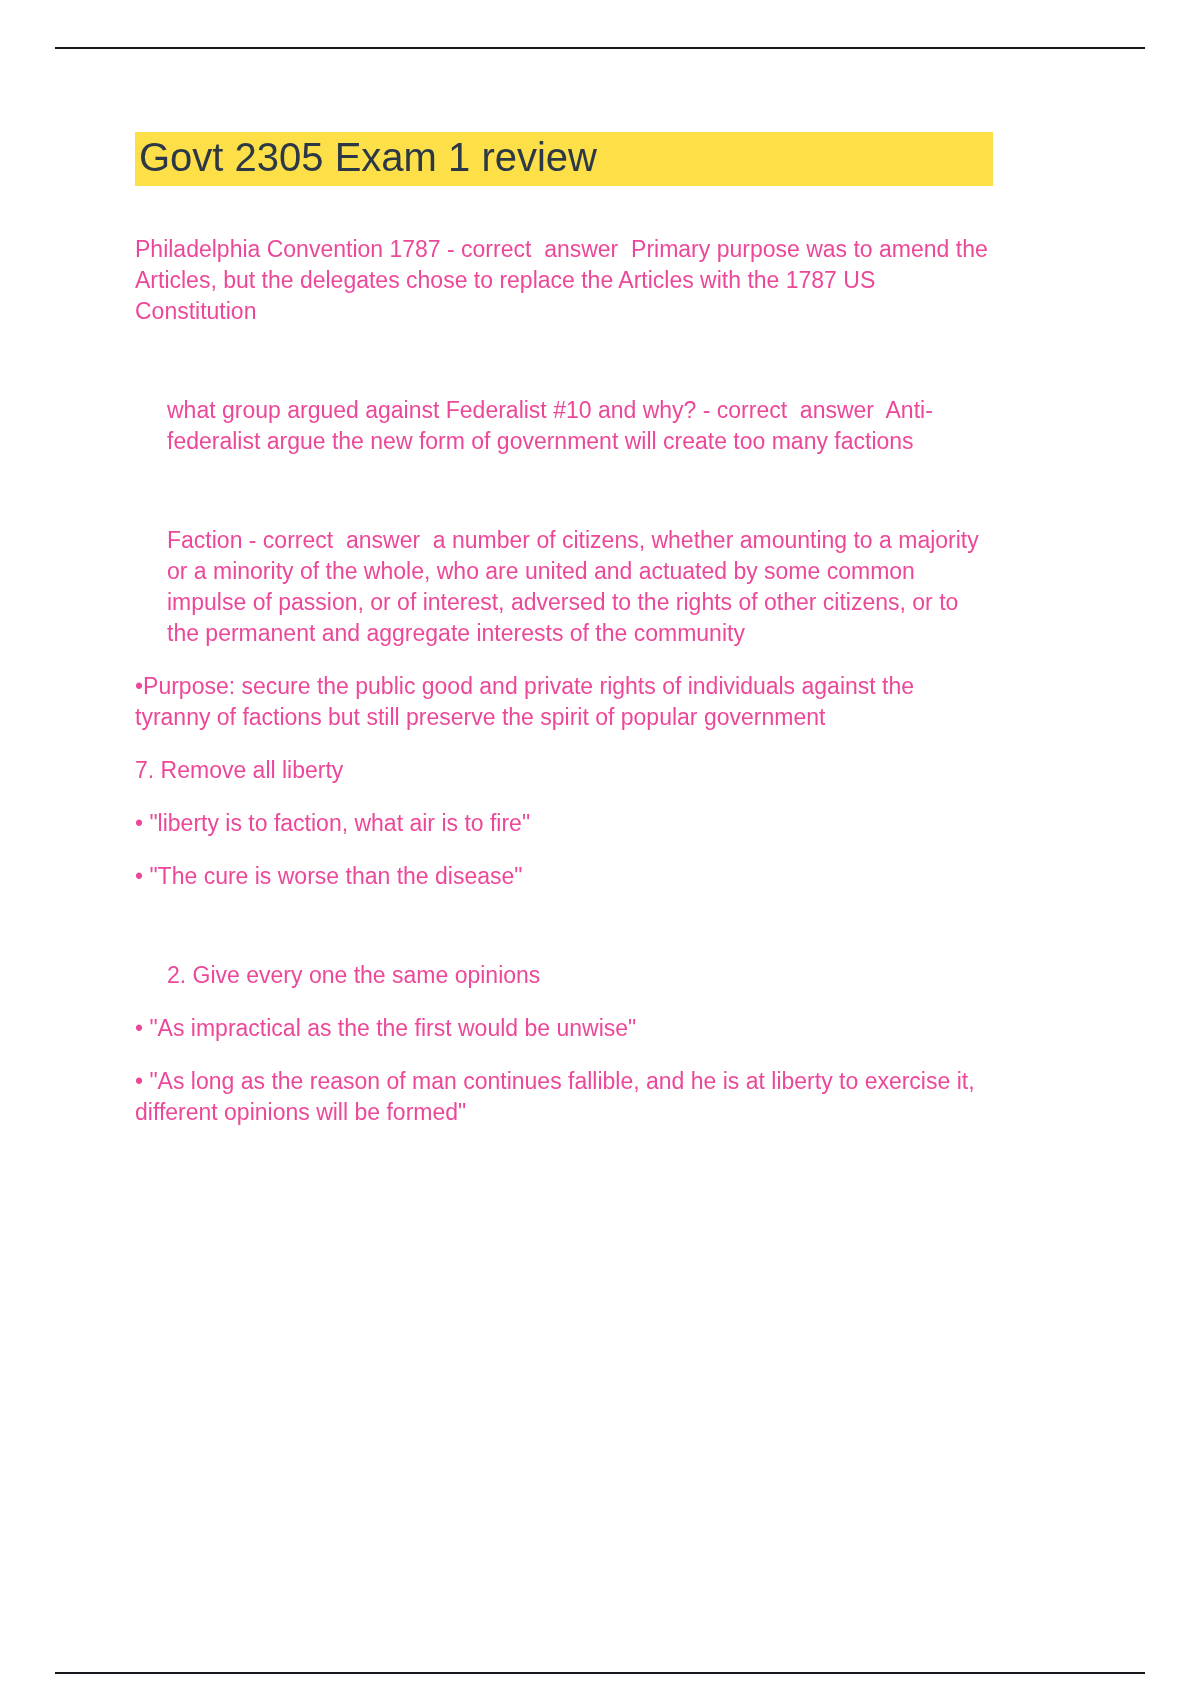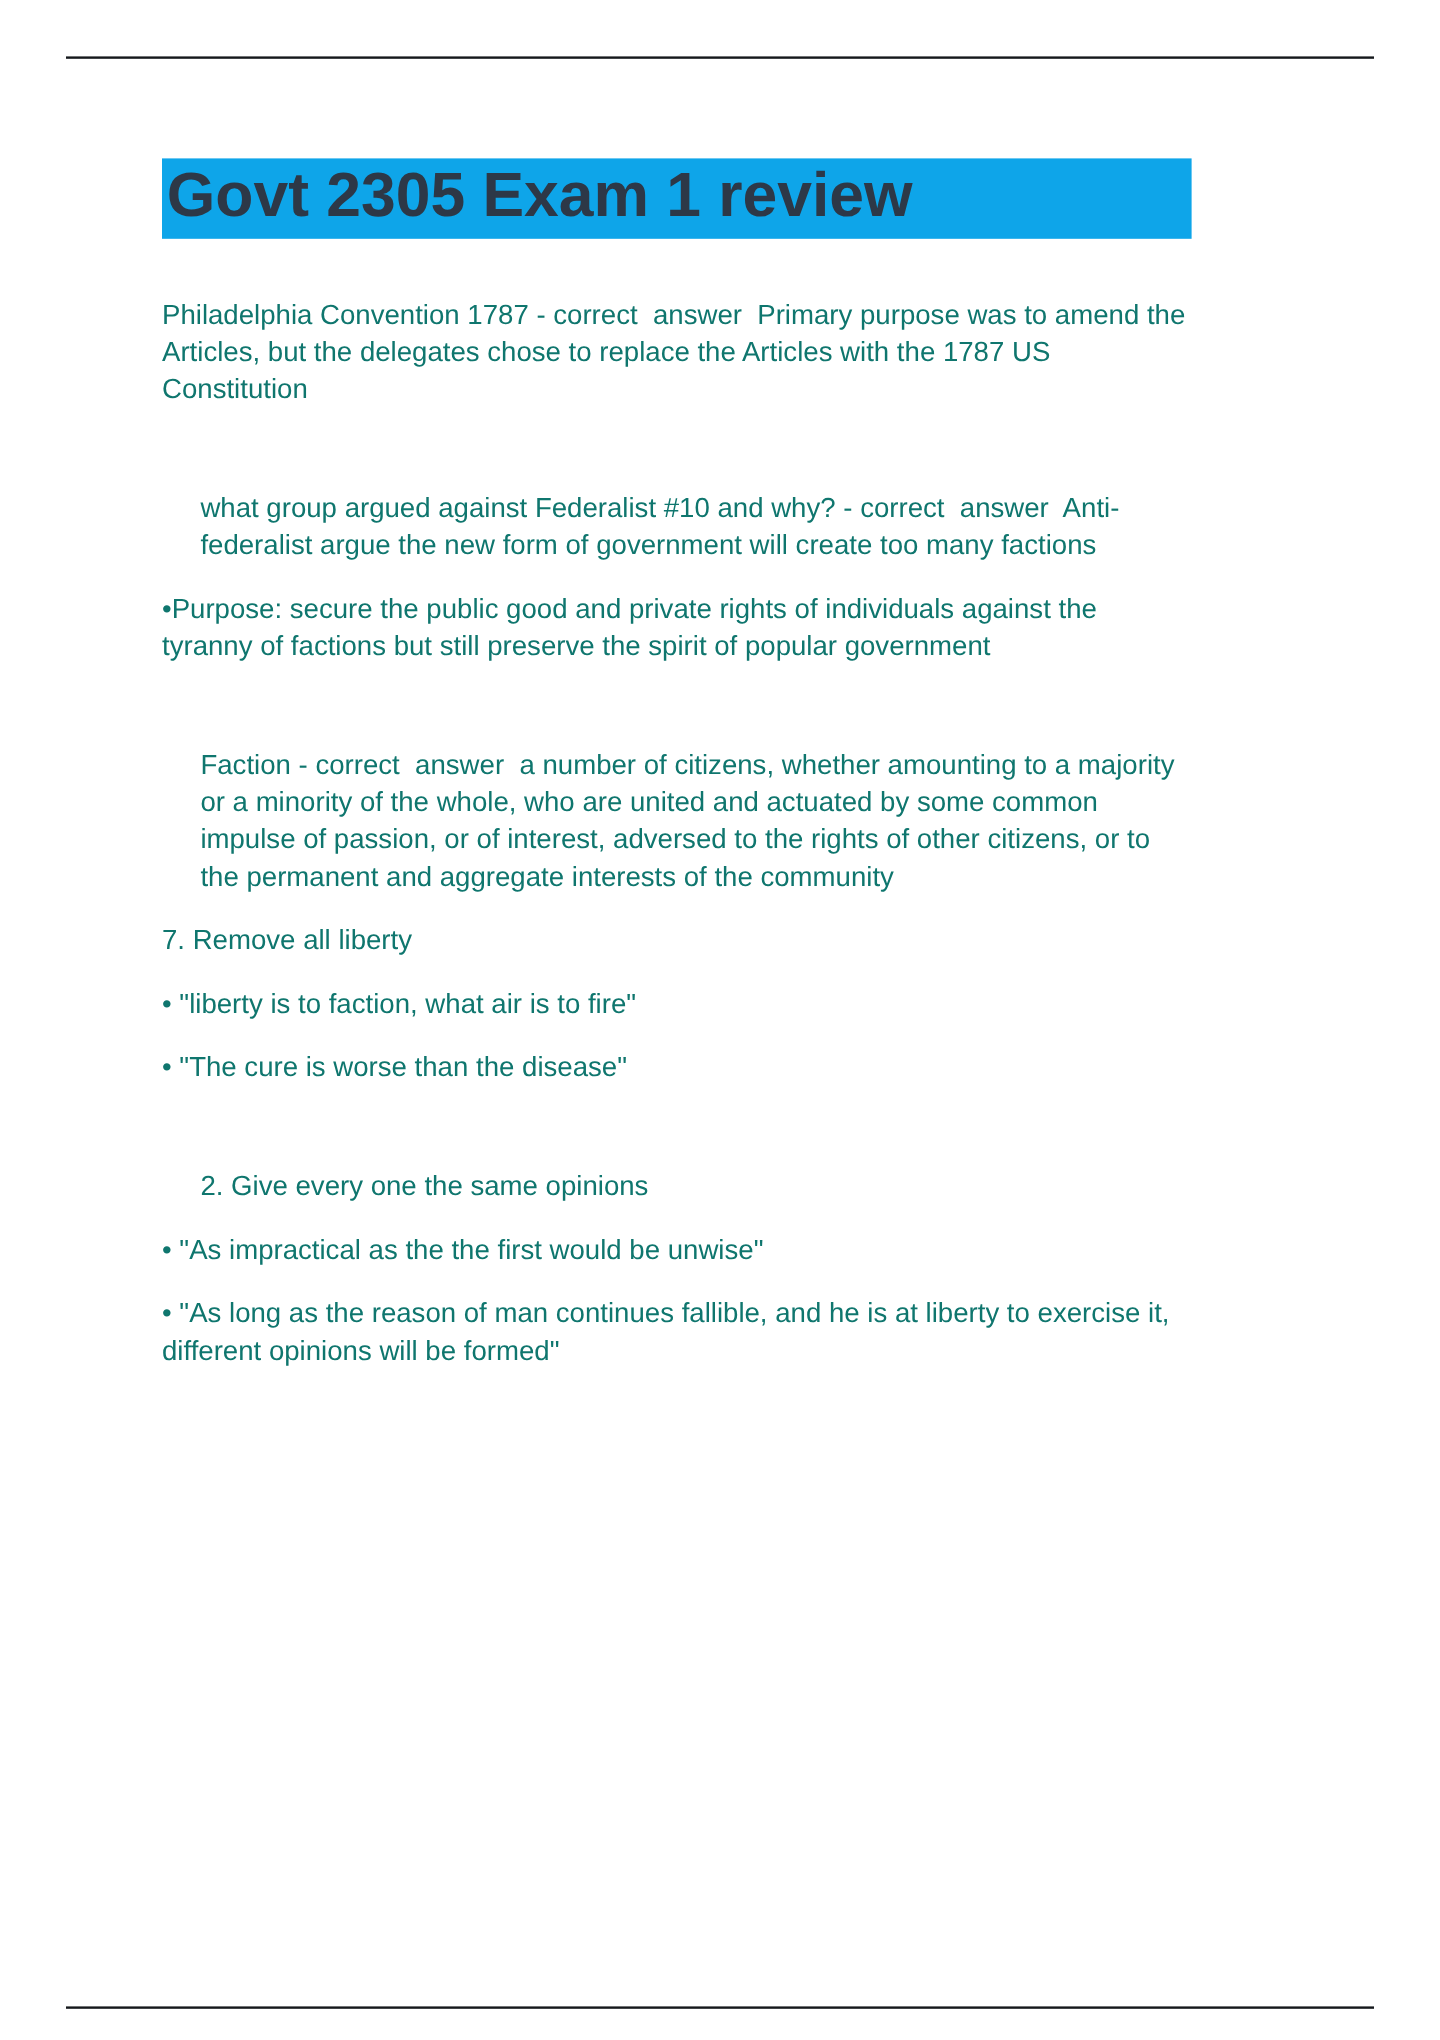--- a/index.html
+++ b/index.html
@@ -25,31 +25,31 @@
   .rule-bottom { top: 1672px; }
   .content {
     position: absolute;
     left: 135px;
     top: 132px;
     width: 858px;
   }
   h1.doc-title {
     margin: 0 0 48px 0;
     padding: 3px 6px 7px 4px;
-    font-size: 52px;
+    font-size: 40px;
     line-height: 1.1;
-    font-weight: 700;
+    font-weight: 400;
     color: #2d3847;
-    background: #0ea5e9;
+    background: #fde047;
   }
   p.para {
     margin: 22px 0 0 0;
     font-size: 23px;
     line-height: 31px;
-    color: #0f766e;
+    color: #ec4899;
     white-space: pre-wrap;
   }
   p.para.gap-large {
     margin-top: 68px;
     margin-left: 32px;
   }
   p.para.first {
     margin-top: 0;
   }
 </style>
@@ -59,23 +59,23 @@
 <div class="rule rule-top"></div>
 <div class="rule rule-bottom"></div>
 
 <div class="content">
   <h1 class="doc-title">Govt 2305 Exam 1 review</h1>
 
   <p class="para first">Philadelphia Convention 1787 - correct  answer  Primary purpose was to amend the Articles, but the delegates chose to replace the Articles with the 1787 US Constitution</p>
 
   <p class="para gap-large">what group argued against Federalist #10 and why? - correct  answer  Anti-federalist argue the new form of government will create too many factions</p>
 
+  <p class="para gap-large">Faction - correct  answer  a number of citizens, whether amounting to a majority or a minority of the whole, who are united and actuated by some common impulse of passion, or of interest, adversed to the rights of other citizens, or to the permanent and aggregate interests of the community</p>
+
   <p class="para">•Purpose: secure the public good and private rights of individuals against the tyranny of factions but still preserve the spirit of popular government</p>
-
-  <p class="para gap-large">Faction - correct  answer  a number of citizens, whether amounting to a majority or a minority of the whole, who are united and actuated by some common impulse of passion, or of interest, adversed to the rights of other citizens, or to the permanent and aggregate interests of the community</p>
 
 
   <p class="para">7. Remove all liberty</p>
 
   <p class="para">• "liberty is to faction, what air is to fire"</p>
 
   <p class="para">• "The cure is worse than the disease"</p>
 
   <p class="para gap-large">2. Give every one the same opinions</p>
 

